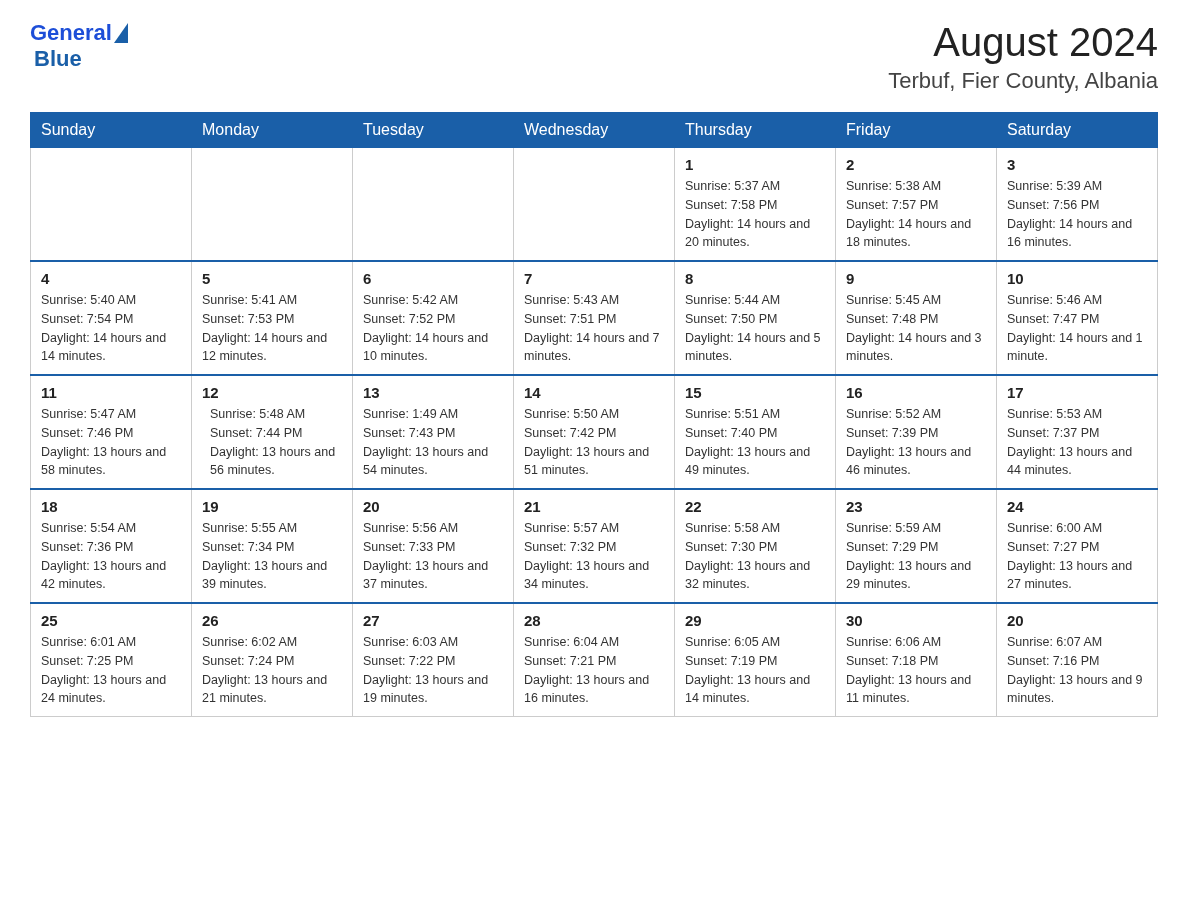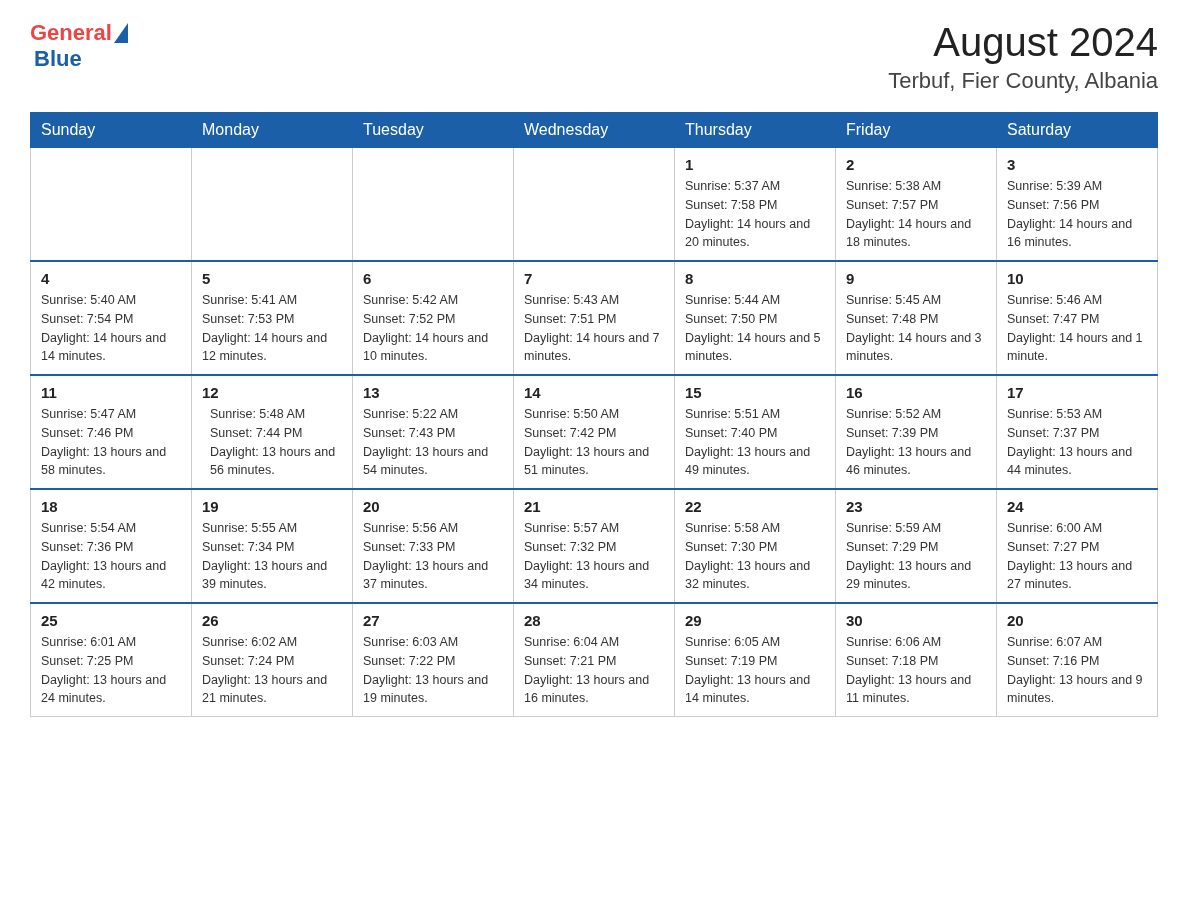--- a/index.html
+++ b/index.html
@@ -20,21 +20,21 @@
     .logo {
       display: flex;
       flex-direction: column;
       align-items: flex-start;
     }
     .logo-top {
       display: flex;
       align-items: center;
       font-size: 22px;
       font-weight: bold;
-      color: #ef4444;
+      color: #1d4ed8;
     }
     .logo-triangle {
       width: 0;
       height: 0;
       border-left: 14px solid transparent;
       border-bottom: 20px solid #1a5fa8;
       margin: 0 2px;
       display: inline-block;
     }
     .logo-bottom {
@@ -208,21 +208,21 @@
 Daylight: 13 hours and 58 minutes.</div>
         </td>
         <td>
           <div class="day-number">12</div>
           <div class="day-info" style="white-space: pre-line; margin-left: 8px;">Sunrise: 5:48 AM
 Sunset: 7:44 PM
 Daylight: 13 hours and 56 minutes.</div>
         </td>
         <td>
           <div class="day-number">13</div>
-          <div class="day-info" style="white-space: pre-line;">Sunrise: 5:22 AM
+          <div class="day-info" style="white-space: pre-line;">Sunrise: 1:49 AM
 Sunset: 7:43 PM
 Daylight: 13 hours and 54 minutes.</div>
         </td>
         <td>
           <div class="day-number">14</div>
           <div class="day-info" style="white-space: pre-line;">Sunrise: 5:50 AM
 Sunset: 7:42 PM
 Daylight: 13 hours and 51 minutes.</div>
         </td>
         <td>

